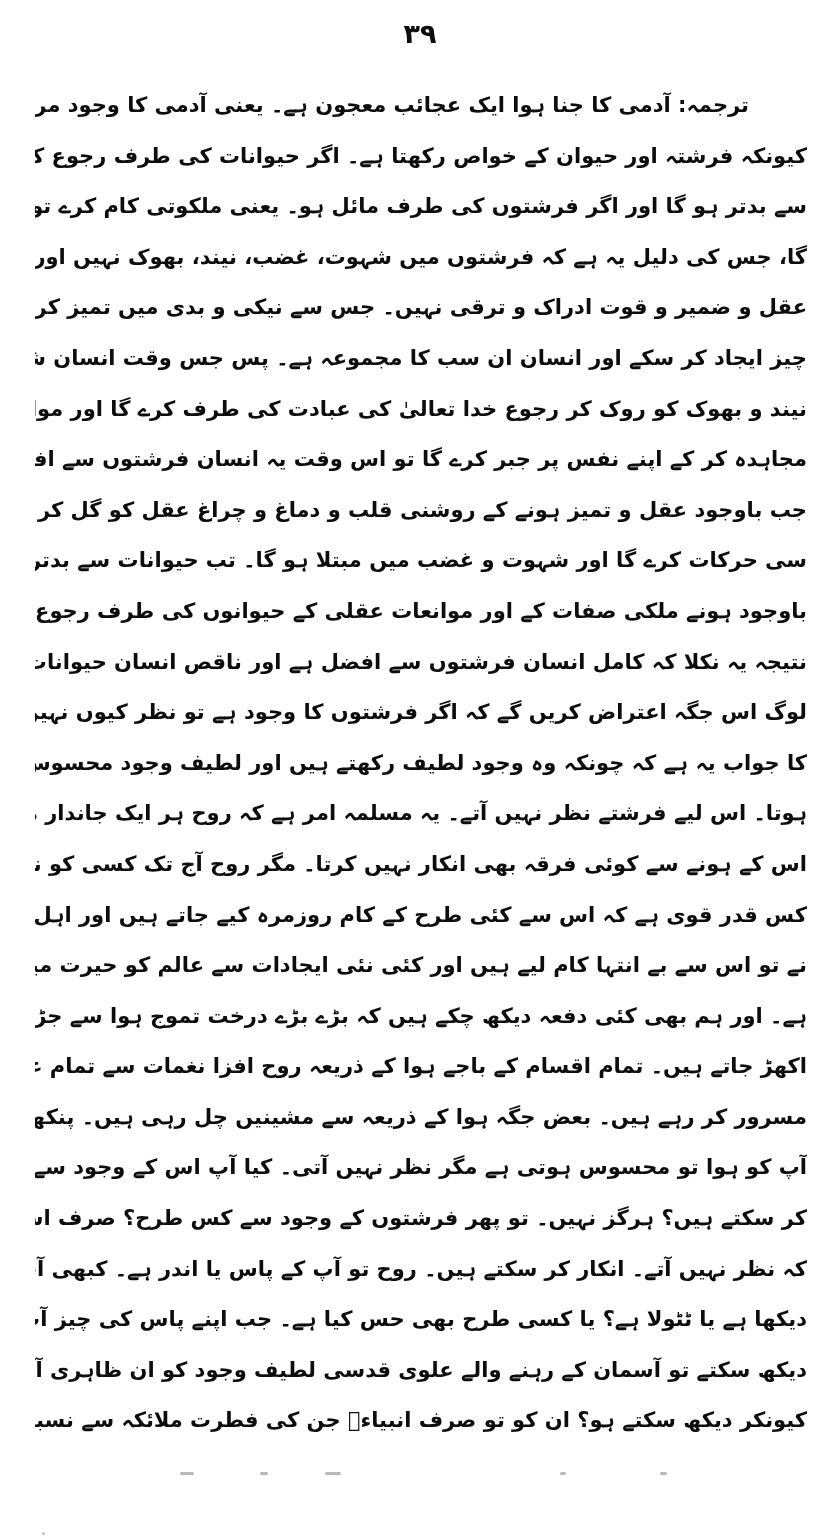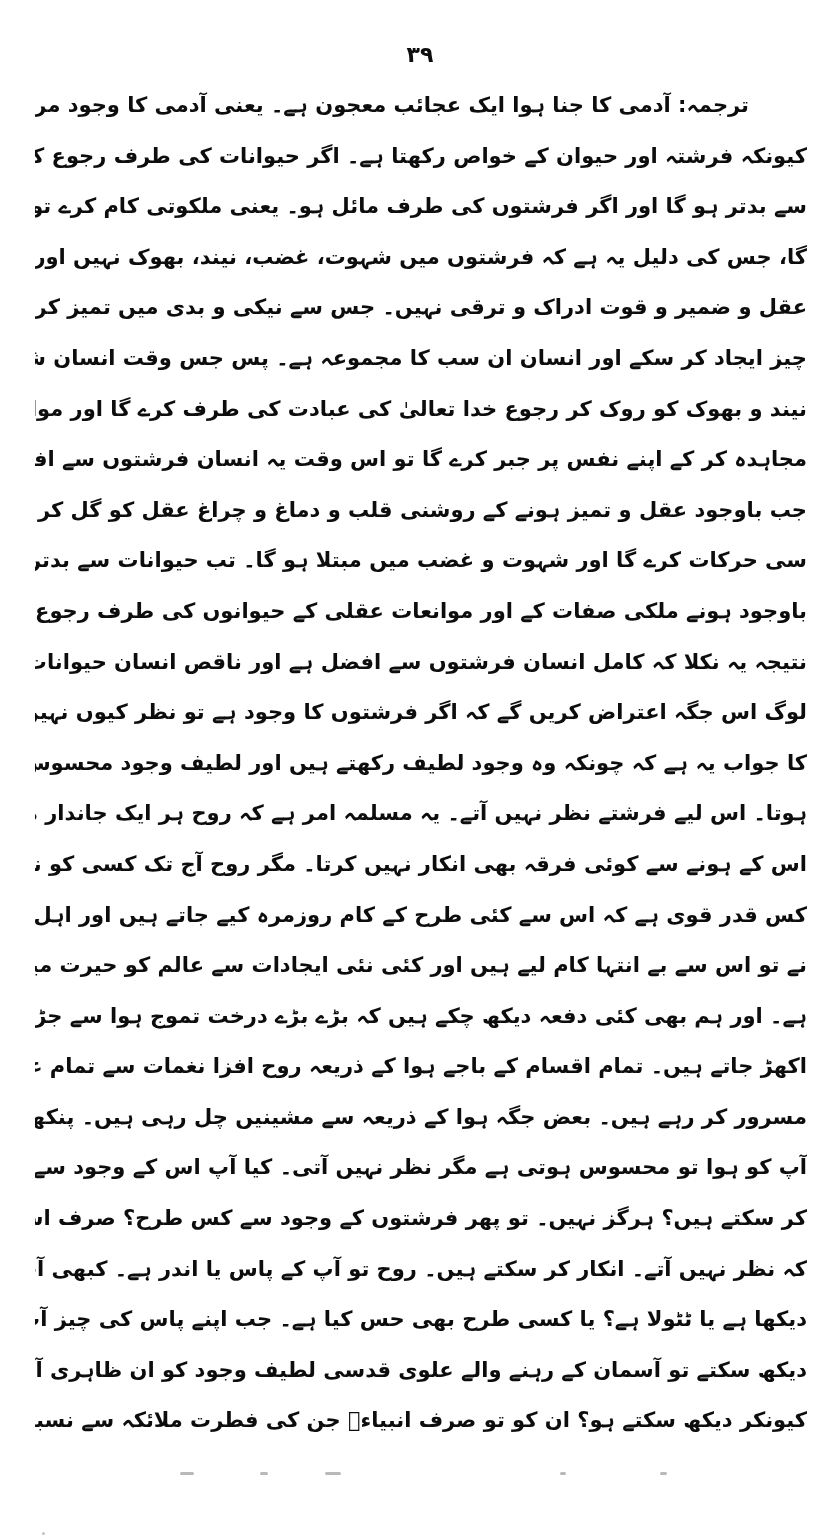--- a/index.html
+++ b/index.html
@@ -16,25 +16,24 @@
     color: #0d0d0d;
     font-family: "DejaVu Sans", sans-serif;
     overflow: hidden;
   }
   .page-number {
     position: absolute;
     top: 18px;
     left: 0;
     width: 100%;
     text-align: center;
-    font-size: 22px;
+    font-size: 27px;
     font-weight: 700;
     letter-spacing: 2px;
     direction: rtl;
-    margin-top: 24px;
   }
   .text-block {
     position: absolute;
     top: 80px;
     left: 35px;
     width: 772px;
     direction: rtl;
     unicode-bidi: embed;
   }
   .line {

